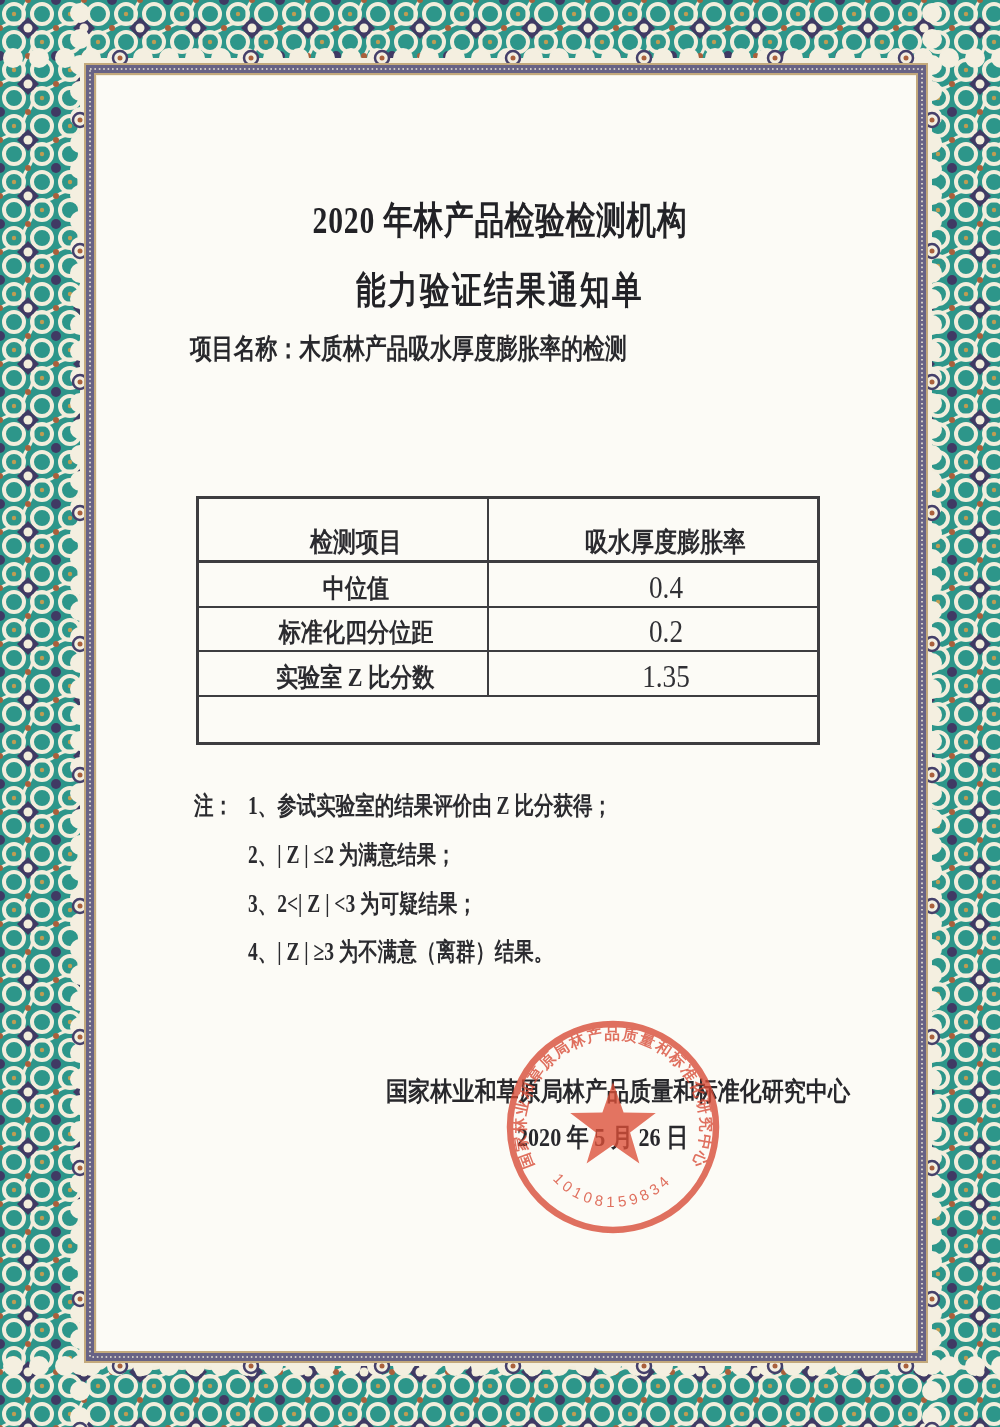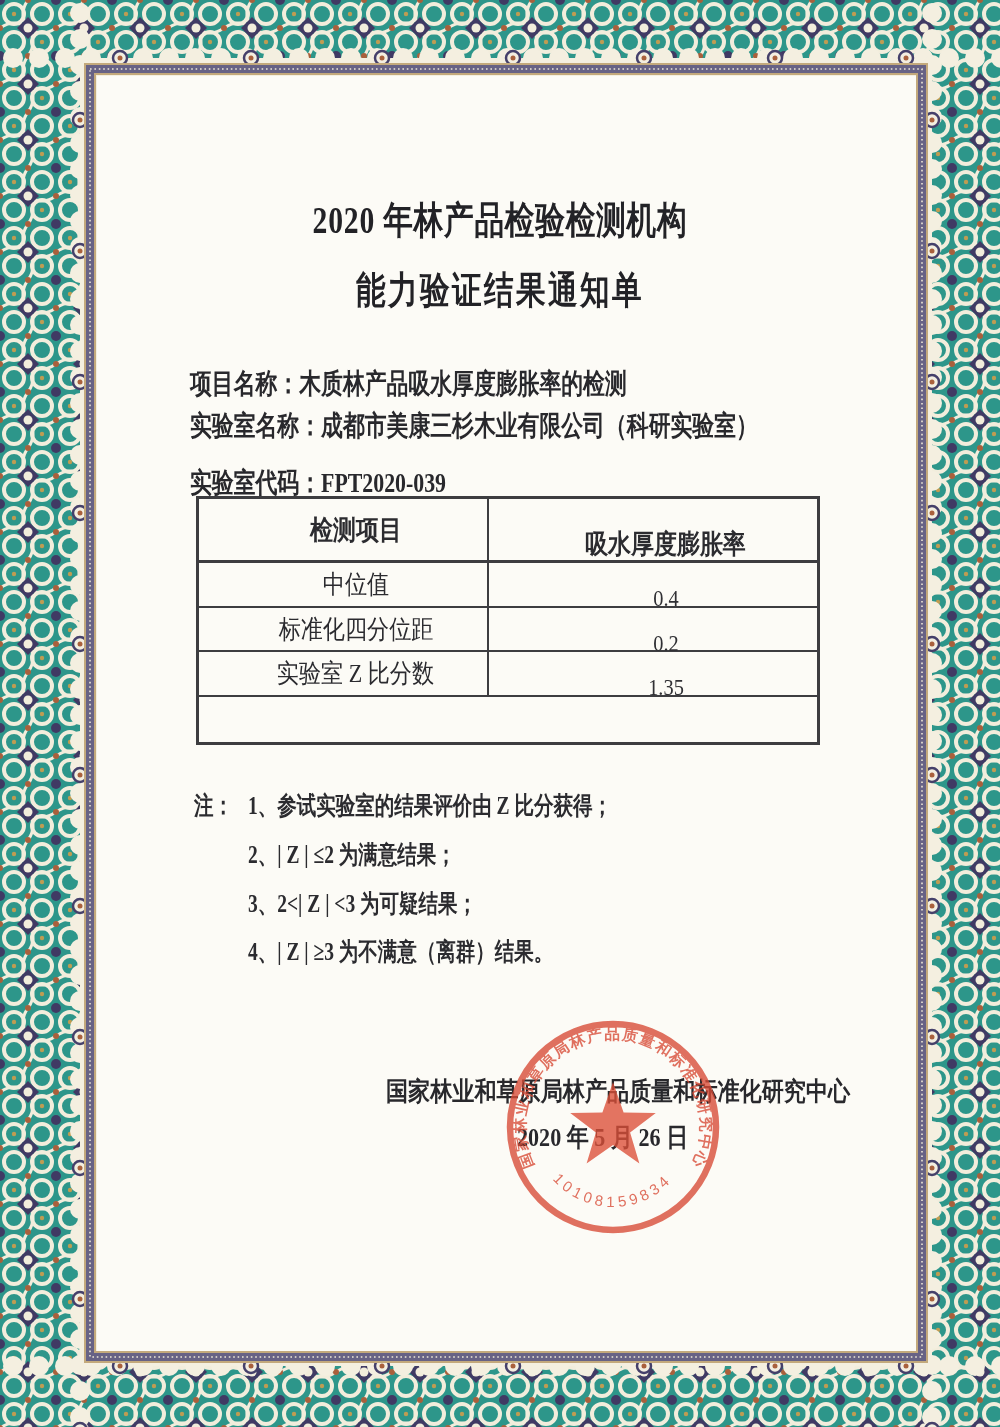--- a/index.html
+++ b/index.html
@@ -23,29 +23,29 @@
     white-space:nowrap;color:#28282c;
   }
   .rtable{
     left:196px;top:496px;width:624px;height:249px;
     border:3px solid #3d3d40;box-sizing:border-box;
     display:grid;grid-template-columns:290px 1fr;
     grid-template-rows:64px 45px 44px 45px 1fr;
     background:transparent;
   }
   .cell{
-    display:flex;align-items:center;justify-content:center;
+    display:flex;align-items:flex-end;justify-content:center;
     border-right:2px solid #3d3d40;border-bottom:2px solid #3d3d40;
     overflow:visible;white-space:nowrap;padding-left:25px;
   }
   .cell:nth-child(2n){border-right:none;margin-top:28px;}
   .cell:nth-child(9),.cell:nth-child(10){border-bottom:none;}
   .cell.hdr{border-bottom-width:3px;font-weight:bold;font-size:27px;color:#2b2b2f;}
-  .cell.item{font-weight:normal;font-size:26px;color:#2b2b2f;}
-  .cell.val{font-size:24px;color:#303034;}
+  .cell.item{font-weight:bold;font-size:26px;color:#2b2b2f;}
+  .cell.val{font-size:32px;color:#303034;}
   .cell span{display:inline-block;transform:scaleX(.85);transform-origin:center;}
   .note-line{font-size:25px;line-height:28px;white-space:nowrap;color:#2b2b2f;font-weight:600;}
   .footer-org{
     left:386px;top:1074px;font-size:26px;font-weight:600;white-space:nowrap;
     transform:scaleX(.85);transform-origin:left center;color:#28282c;
   }
   .footer-date{
     left:517px;top:1120px;font-size:26px;font-weight:600;white-space:nowrap;
     transform:scaleX(.85);transform-origin:left center;color:#28282c;
   }
@@ -135,33 +135,23 @@
     </g>
 
     <rect x="97" y="76" width="819" height="1275" fill="#fcfbf6"></rect>
   </svg>
 
   <div class="layer">
 
     <div class="abs title-line sqc" style="top:200px;">2020 年林产品检验检测机构</div>
     <div class="abs title-line sqc" style="top:270px;letter-spacing:3px;">能力验证结果通知单</div>
 
-    <div class="abs field-line" style="top:368px;">
+    <div class="abs field-line" style="top:333px;">
       <span class="sq" style="display:inline-block;">
         <span>项目名称：</span><span>木质林产品吸水厚度膨胀率的检测</span>
-      </span>
-    </div>
-    <div class="abs field-line" style="top:410px;">
-      <span class="sq" style="display:inline-block;">
-        <span>实验室名称：</span><span>成都市美康三杉木业有限公司（科研实验室）</span>
-      </span>
-    </div>
-    <div class="abs field-line" style="top:467px;">
-      <span class="sq" style="display:inline-block;">
-        <span>实验室代码：</span><span>FPT2020-039</span>
       </span>
     </div>
 
     <div class="abs rtable">
       <div class="cell hdr">
           <span>检测项目</span>
         </div>
       <div class="cell hdr">
           <span>吸水厚度膨胀率</span>
         </div>

